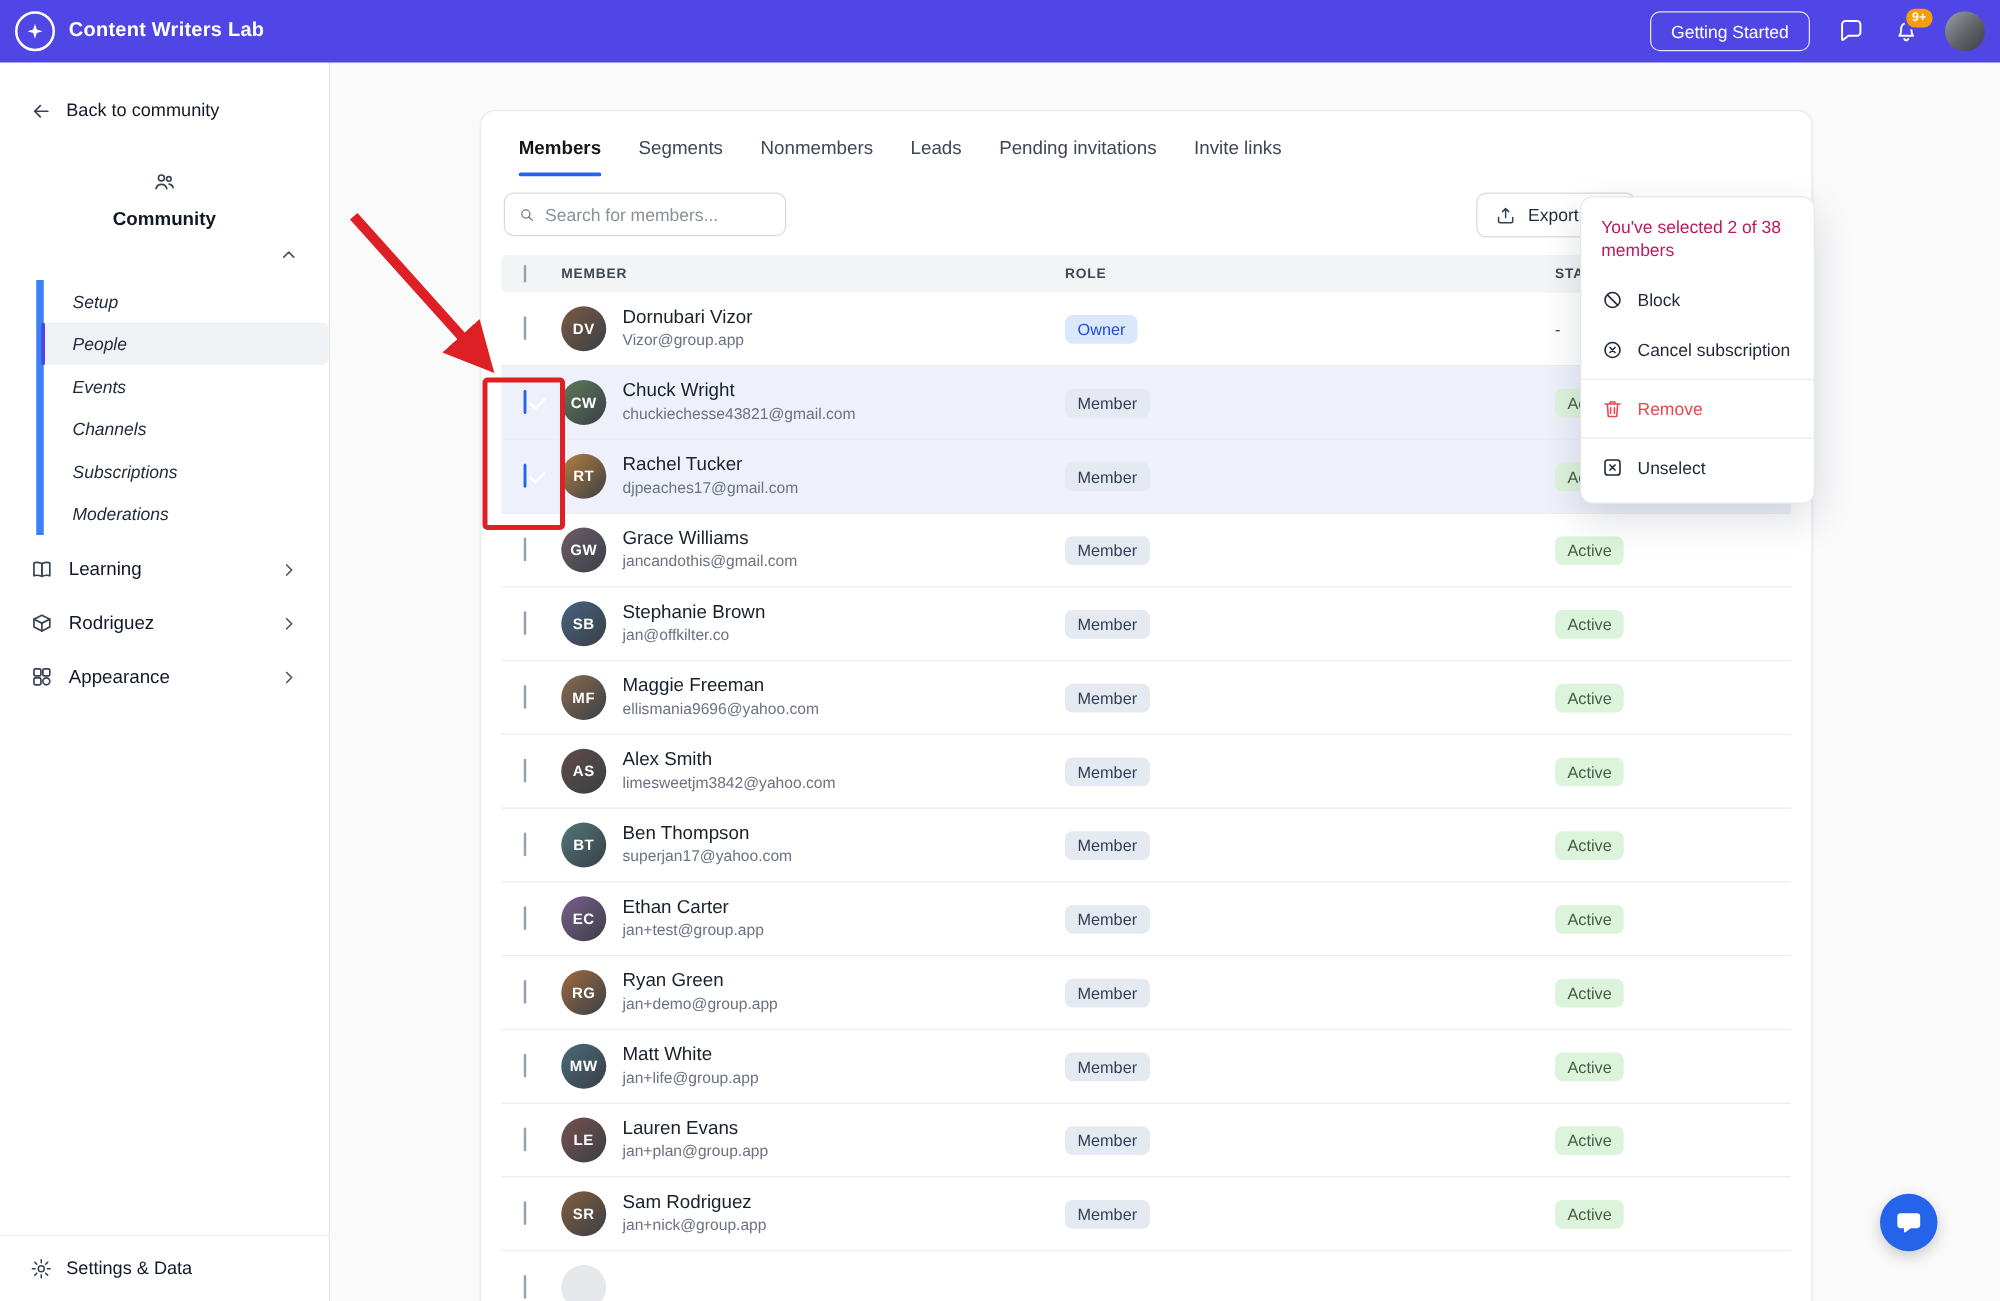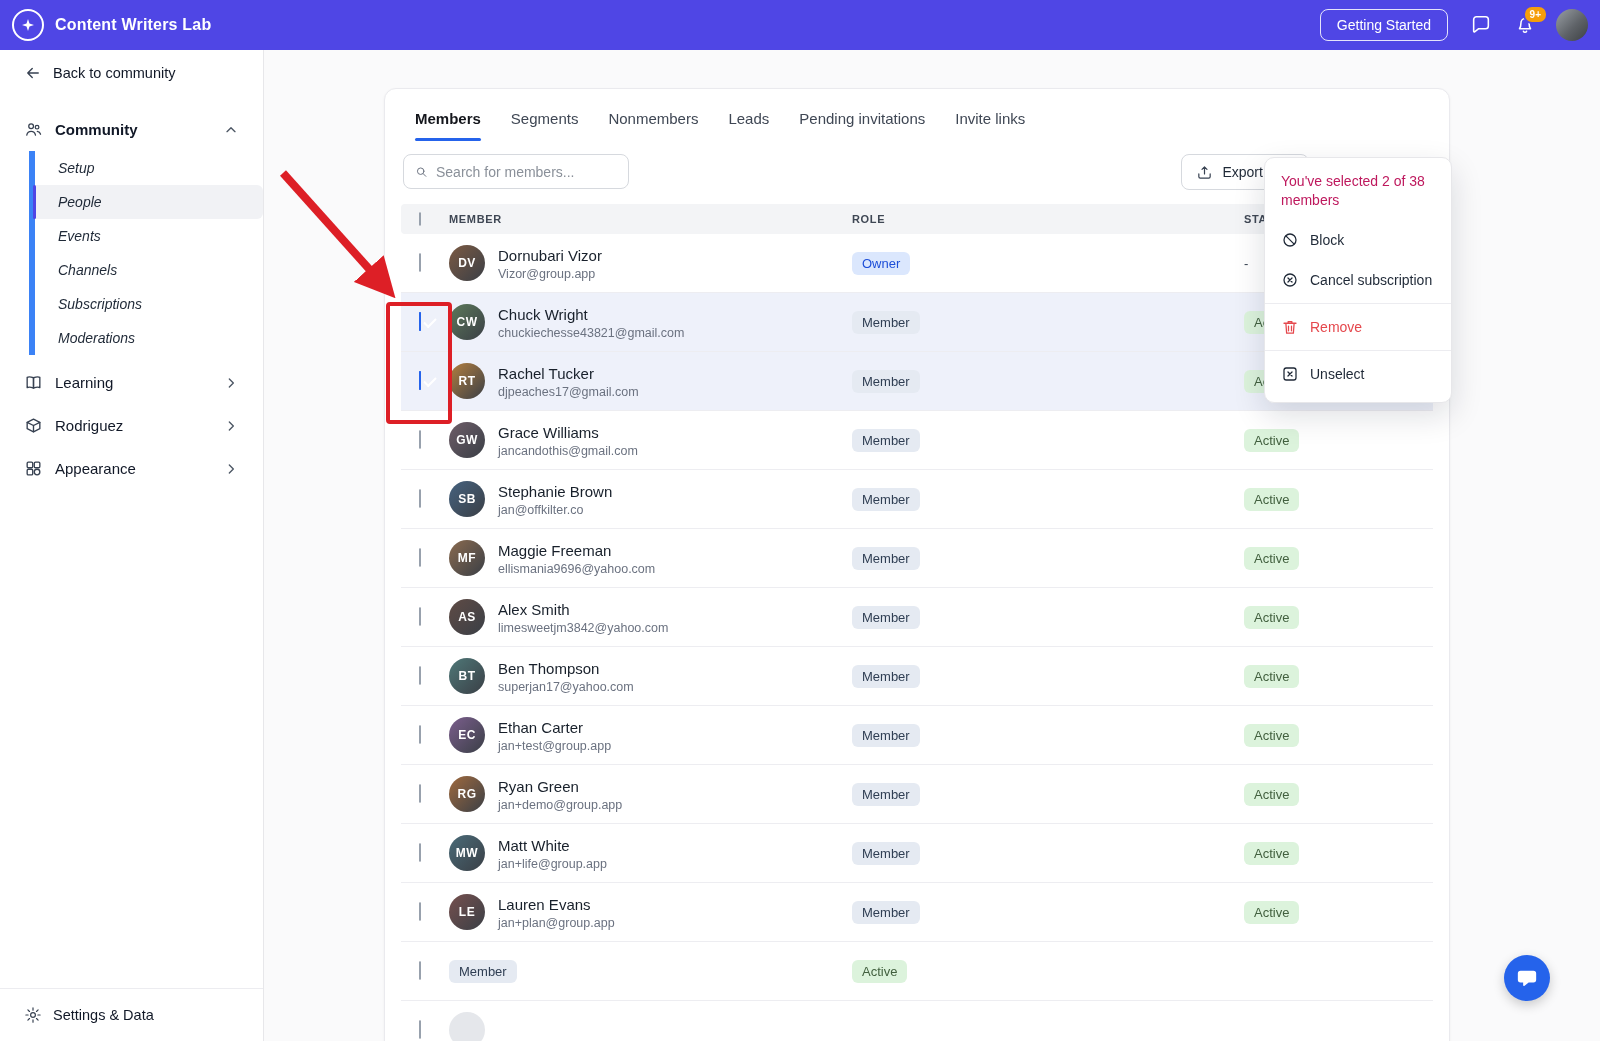--- a/index.html
+++ b/index.html
@@ -31,30 +31,30 @@
     position:absolute; top:-9px; right:-12px; background:#f59e0b; color:#fff;
     font-size:10px; font-weight:700; padding:2px 5px; border-radius:9px; border:2px solid #4f46e5;
   }
   .header-avatar {
     width:32px; height:32px; border-radius:50%; margin-left:20px;
     background:linear-gradient(135deg,#9aa0a6,#5f6368 55%,#3c4043);
   }
 
   
   .sidebar {
-    position:absolute; top:34px; left:0; bottom:0; width:264px; background:#fff;
+    position:absolute; top:50px; left:0; bottom:0; width:264px; background:#fff;
     border-right:1px solid #e7e7ea; display:flex; flex-direction:column; z-index:20;
   }
   .back-row {
     display:flex; align-items:center; gap:11px; padding:30px 24px 10px;
     font-size:14.5px; color:#111827; cursor:pointer;
   }
   .community-header {
     display:flex; align-items:center; gap:12px; margin-top:18px; padding:10px 24px;
-    font-size:15px; font-weight:600; cursor:pointer;
+    font-size:15px; font-weight:600; cursor:pointer;flex-direction:column;
   }
   .community-header .chev { margin-left:auto; color:#4b5563; }
   .sub-items { margin:2px 0 6px 29px; border-left:6px solid #3b82f6;font-style:italic; }
   .sub-item {
     position:relative; padding:9px 12px 9px 23px; font-size:14px; color:#1f2937; cursor:pointer;
   }
   .sub-item.active { background:#f1f2f5; border-radius:0 6px 6px 0; font-weight:500; }
   .sub-item.active::before {
     content:""; position:absolute; left:-2px; top:0; bottom:0; width:3px;
     background:#4f46e5; border-radius:2px;
@@ -116,21 +116,21 @@
   .cb-cell { padding-left:18px; }
   .checkbox {
     width:18px; height:18px; border:1.5px solid #98a1ad; border-radius:4px; background:#fff;
     position:relative;
   }
   .checkbox.checked { background:#2563eb; border-color:#2563eb; }
   .checkbox.checked::after {
     content:""; position:absolute; left:3.5px; top:4.5px; width:10px; height:5px;
     border-left:2px solid #fff; border-bottom:2px solid #fff; transform:rotate(-45deg);
   }
-  .member-cell { display:flex; align-items:flex-end; gap:13px; }
+  .member-cell { display:flex; align-items:flex-start; gap:13px; }
   .avatar {
     width:36px; height:36px; border-radius:50%; flex:0 0 auto;
     display:flex; align-items:center; justify-content:center;
     color:#fff; font-size:12px; font-weight:700; letter-spacing:.5px;
   }
   .avatar.empty { background:#e5e7eb; }
   .name { font-size:15px; font-weight:500; color:#18202b; }
   .email { font-size:12.5px; color:#6b7280; margin-top:3px; }
   .badge { display:inline-block; padding:4px 10px; border-radius:6px; font-size:13px; }
   .badge.owner  { background:#dbe7fd; color:#1d4ed8; }
@@ -448,20 +448,27 @@
       <span>
         <div class="name">Lauren Evans</div>
         <div class="email">jan+plan@group.app</div>
       </span>
     </div>
     <div><span class="badge role-badge member">Member</span></div>
     <div><span class="badge status-badge active">Active</span></div>
   </div>
         <div class="trow">
     <div class="cb-cell"><span class="checkbox"></span></div>
+    <div class="member-cell">
+      <span class="avatar" style="background: linear-gradient(135deg, rgb(131, 95, 61), rgb(58, 63, 70));">SR</span>
+      <span>
+        <div class="name">Sam Rodriguez</div>
+        <div class="email">jan+nick@group.app</div>
+      </span>
+    </div>
     <div><span class="badge role-badge member">Member</span></div>
     <div><span class="badge status-badge active">Active</span></div>
   </div>
         <div class="trow">
     <div class="cb-cell"><span class="checkbox"></span></div>
     <div class="member-cell">
       <span class="avatar empty"></span>
       <span>
         <div class="name"></div>
         <div class="email"></div>

